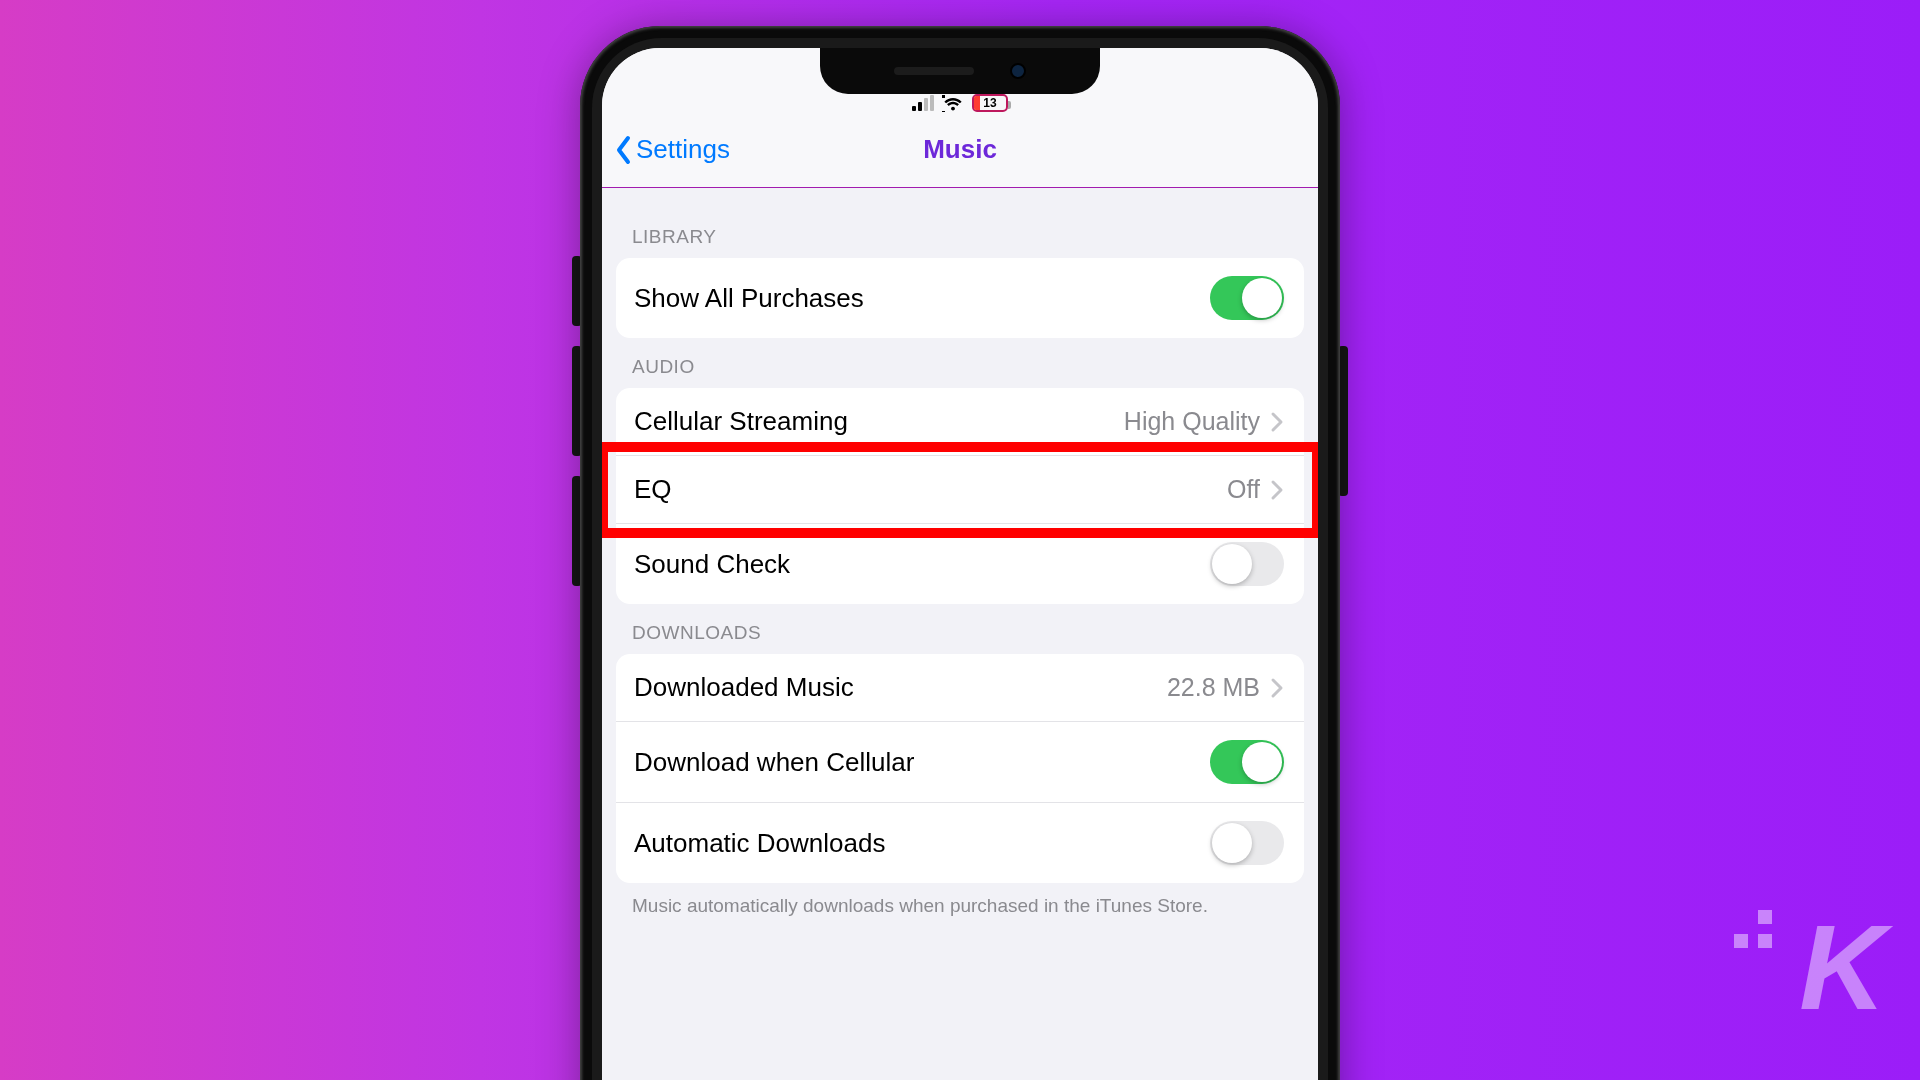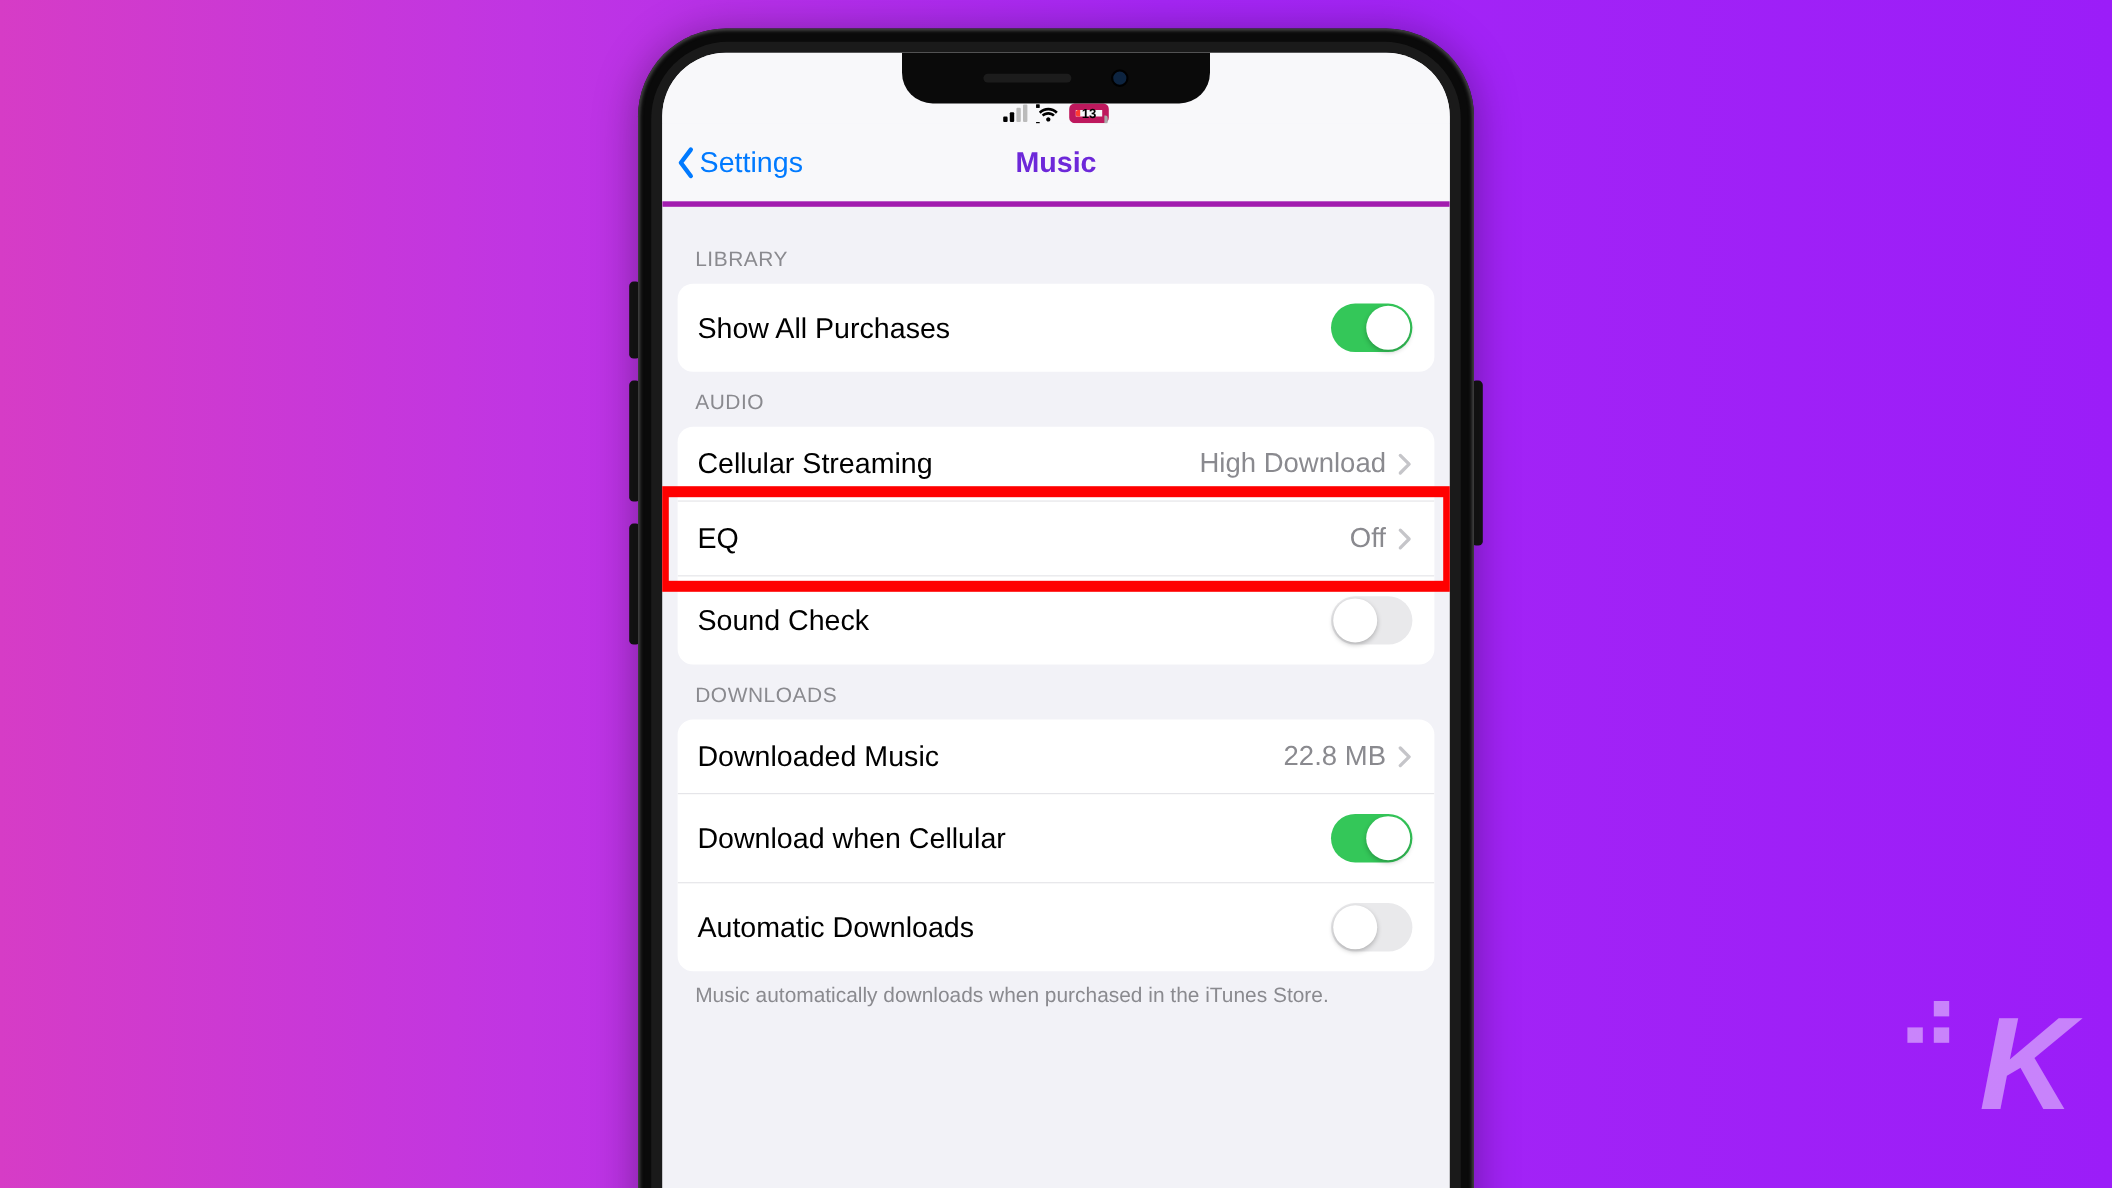--- a/index.html
+++ b/index.html
@@ -94,42 +94,42 @@
   .cell-bars span:nth-child(4){height:16px;background:#bbb}
   .wifi {
     width: 22px; height: 16px; position: relative;
   }
   .wifi::before, .wifi::after, .wifi span {
     content:""; position:absolute; border:3px solid #000; border-bottom:none; border-left:none;
   }
   .wifi svg{width:22px;height:16px;display:block}
   .battery {
     width: 36px; height: 18px;
-    border: 6px solid #be185d;
+    border: 2px solid #be185d;
     border-radius: 5px;
     position: relative;
     display: flex; align-items: center;
   }
   .battery::after {
     content:""; position:absolute; right:-5px; top:5px; width:3px; height:8px; background:#aaa; border-radius:0 2px 2px 0;
   }
   .battery-fill {
     height: 100%; width: 18%;
     background: #ff3b30;
     border-radius: 2px 0 0 2px;
   }
   .battery-num {
     position:absolute; left:50%; top:50%; transform:translate(-50%,-50%);
     font-size: 12px; font-weight:700; color:#000;
   }
 
   .nav-bar {
     height: 76px;
     background: #f8f8fa;
-    border-bottom: 5px solid #a21caf;
+    border-bottom: 1px solid #a21caf;
     display: flex;
     align-items: center;
     position: relative;
   }
   .back {
     display: flex; align-items: center;
     gap: 4px;
     color: #007aff;
     font-size: 26px;
     padding-left: 12px;
@@ -287,21 +287,21 @@
                   <div class="knob"></div>
                 </div>
             </div>
           </div>
 
           <div class="sect-header">AUDIO</div>
           <div class="group">
             <div class="row">
               <span>Cellular Streaming</span>
               <div class="row-right">
-                <span class="val">High Download</span>
+                <span class="val">High Quality</span>
                 <span class="chevr">
                     <svg viewBox="0 0 14 22">
                       <polyline points="3,3 11,11 3,19" fill="none" stroke="#c5c5c9" stroke-width="3" stroke-linecap="round" stroke-linejoin="round"></polyline>
                     </svg>
                   </span>
               </div>
             </div>
             <div class="row" id="row-eq">
               <span>EQ</span>
               <div class="row-right">

